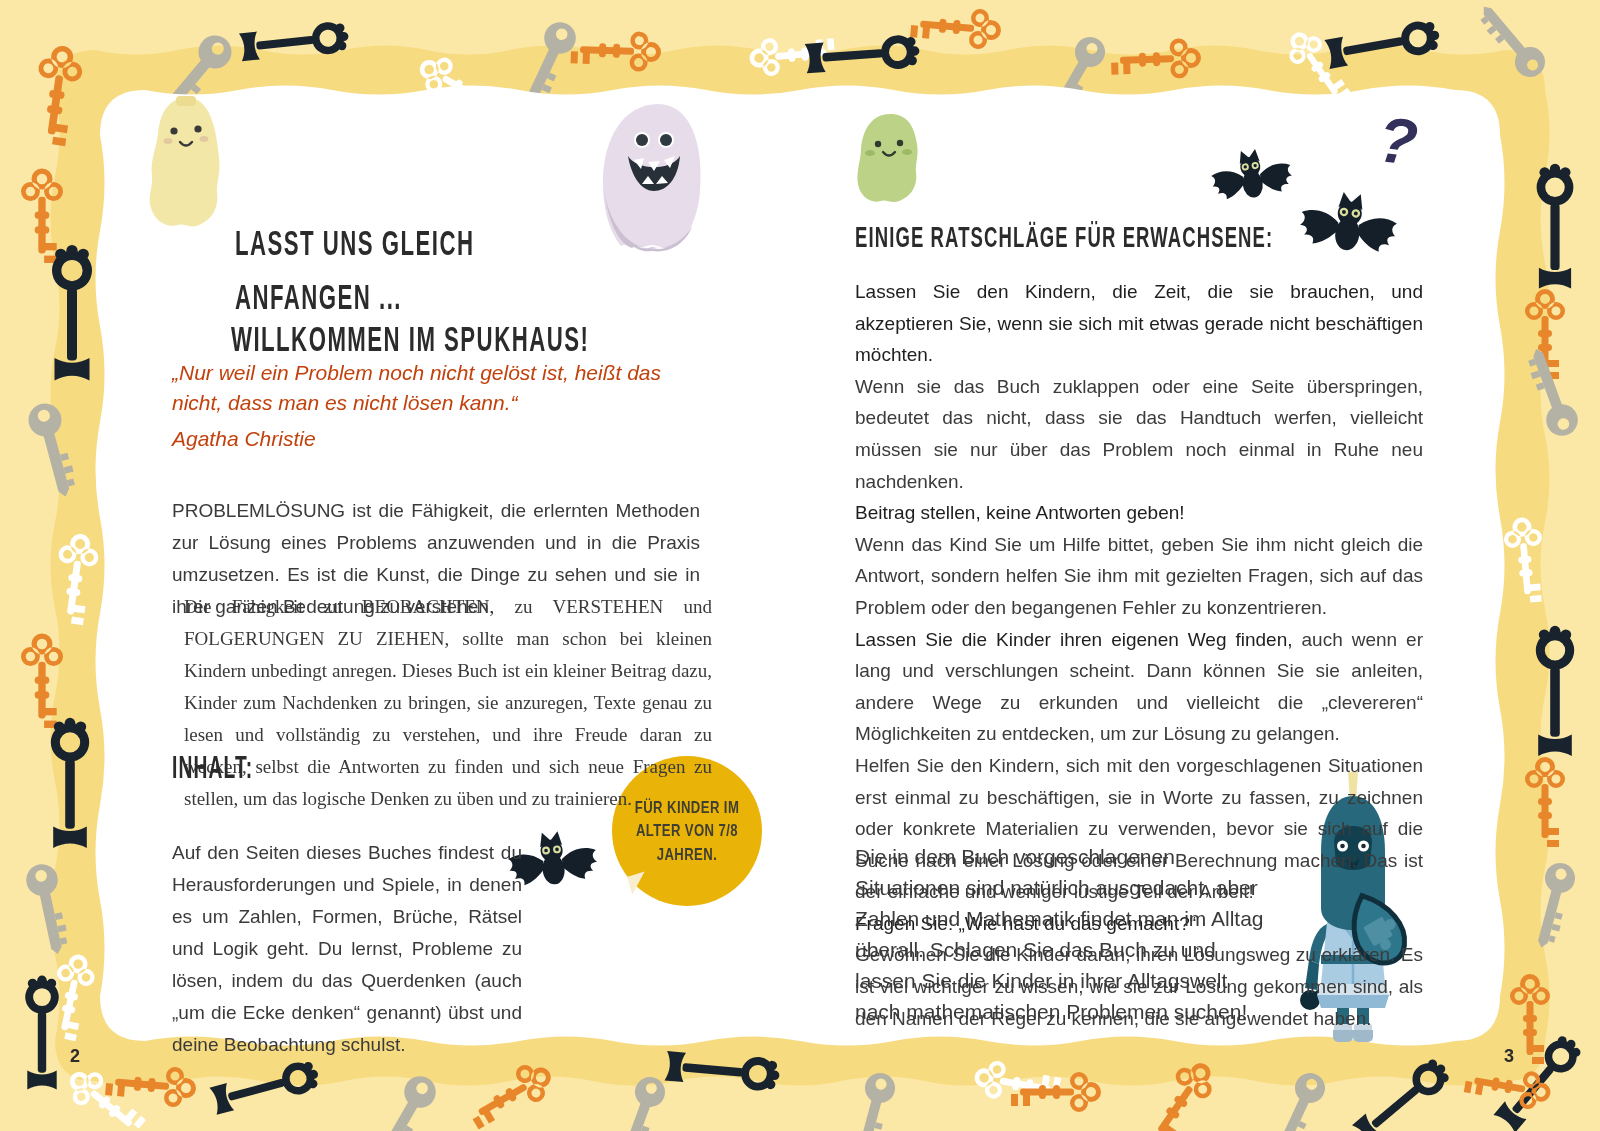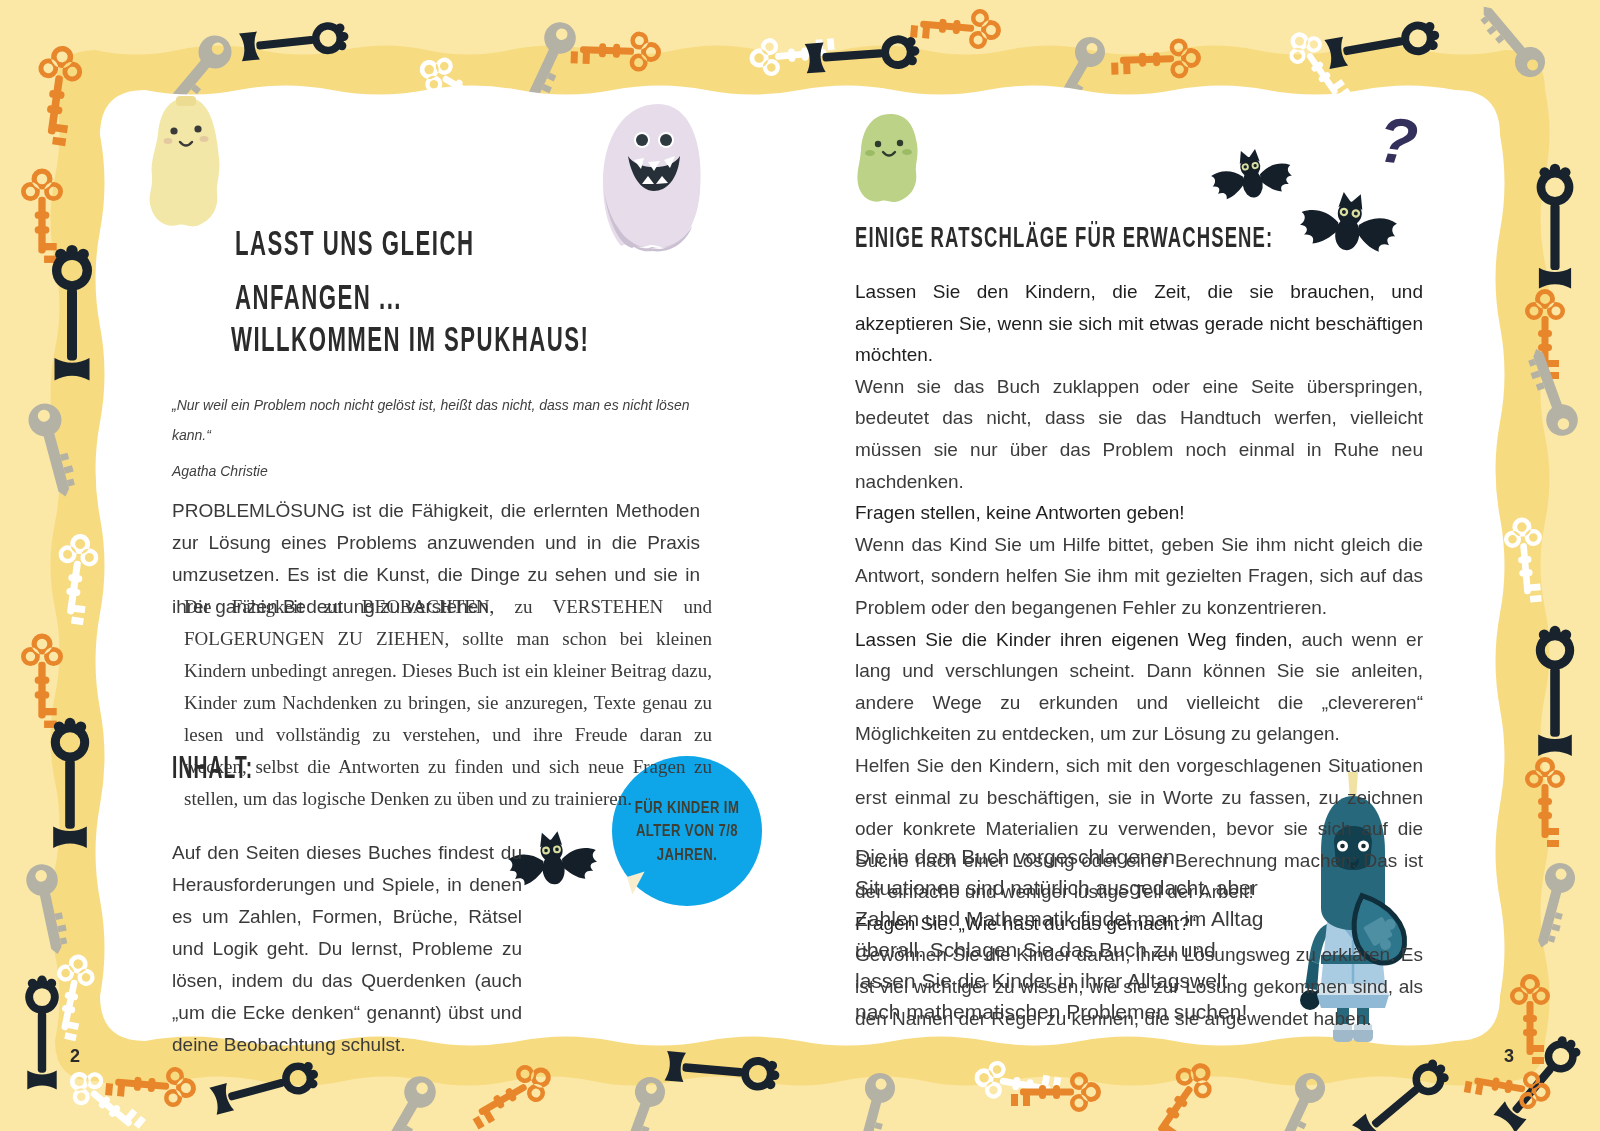--- a/index.html
+++ b/index.html
@@ -13,21 +13,21 @@
   .illus{position:absolute;z-index:1;}
 
   
   .display-line{
     display:inline-block;font-weight:700;letter-spacing:2px;color:#2B2B2B;
     transform:scale(0.74,1.18);
   }
   .title-block{position:absolute;left:168px;top:224px;width:515px;text-align:left;z-index:2;}
   .title-block .display-line{font-size:30px;line-height:46px;}
 
-  .quote{position:absolute;left:172px;top:358px;width:525px;font-size:14px;line-height:30px;font-style:italic;color:#404040;z-index:2;margin-top:32px;}
+  .quote{position:absolute;left:172px;top:358px;width:525px;font-size:21px;line-height:30px;font-style:italic;color:#c2410c;z-index:2;}
   .quote .author{margin-top:6px;}
 
   .para{font-size:19px;line-height:32px;text-align:justify;z-index:2;position:absolute;color:#3A3A3A;}
   #para1{left:172px;top:476px;width:528px;}
   #para2{left:184px;top:572px;width:528px;font-family:Liberation Serif, serif;}
   #para3{left:172px;top:818px;width:350px;}
 
   .inhalt-heading{position:absolute;left:172px;top:752px;z-index:2;}
   .inhalt-heading .display-line{font-size:26px;transform-origin:left center;letter-spacing:1.5px;}
 
@@ -38,21 +38,21 @@
   .advice-body p{margin:0;}
   .advice-body .b{font-weight:400;color:#1E1E1E;}
   .sec-block .b{display:block;}
   .sec-block .r{display:block;}
   .sec-inline .b::after{content:" ";}
 
   .closing{position:absolute;left:855px;top:820px;width:420px;font-size:21px;line-height:31px;z-index:2;color:#3A3A3A;}
 
   .bubble{
     position:absolute;left:612px;top:756px;width:150px;height:150px;border-radius:50%;
-    background:#0ea5e9;z-index:1;display:flex;align-items:center;justify-content:center;
+    background:#eab308;z-index:1;display:flex;align-items:center;justify-content:center;
   }
   .bubble::after{
     content:"";position:absolute;left:2px;bottom:16px;width:0;height:0;
     border:13px solid transparent;border-right-color:#F8EDCC;transform:rotate(28deg);
   }
   .bubble-text{
     width:132px;text-align:center;font-weight:700;font-size:16px;line-height:22px;
     letter-spacing:0.5px;color:#3E3E33;transform:scale(0.82,1.08);
   }
 
@@ -294,21 +294,21 @@
 <div class="advice-heading">
   <span class="display-line">EINIGE RATSCHLÄGE FÜR ERWACHSENE:</span>
 </div>
 
 <div class="advice-body">
   <p class="sec-block">
     <span class="b">Lassen Sie den Kindern, die Zeit, die sie brauchen, und akzeptieren Sie, wenn sie sich mit etwas gerade nicht beschäftigen möchten.</span>
     <span class="r">Wenn sie das Buch zuklappen oder eine Seite überspringen, bedeutet das nicht, dass sie das Handtuch werfen, vielleicht müssen sie nur über das Problem noch einmal in Ruhe neu nachdenken.</span>
   </p>
   <p class="sec-block">
-    <span class="b">Fragen stellen, keine Antworten geben!</span>
+    <span class="b">Beitrag stellen, keine Antworten geben!</span>
     <span class="r">Wenn das Kind Sie um Hilfe bittet, geben Sie ihm nicht gleich die Antwort, sondern helfen Sie ihm mit gezielten Fragen, sich auf das Problem oder den begangenen Fehler zu konzentrieren.</span>
   </p>
   <p class="sec-inline">
     <span class="b">Lassen Sie die Kinder ihren eigenen Weg finden,</span><span class="r">auch wenn er lang und verschlungen scheint. Dann können Sie sie anleiten, andere Wege zu erkunden und vielleicht die „clevereren“ Möglichkeiten zu entdecken, um zur Lösung zu gelangen.</span>
   </p>
   <p class="sec-block">
     <span class="r">Helfen Sie den Kindern, sich mit den vorgeschlagenen Situationen erst einmal zu beschäftigen, sie in Worte zu fassen, zu zeichnen oder konkrete Materialien zu verwenden, bevor sie sich auf die Suche nach einer Lösung oder einer Berechnung machen: Das ist der einfache und weniger lustige Teil der Arbeit!</span>
   </p>
   <p class="sec-block">
     <span class="b">Fragen Sie: „Wie hast du das gemacht?“</span>

